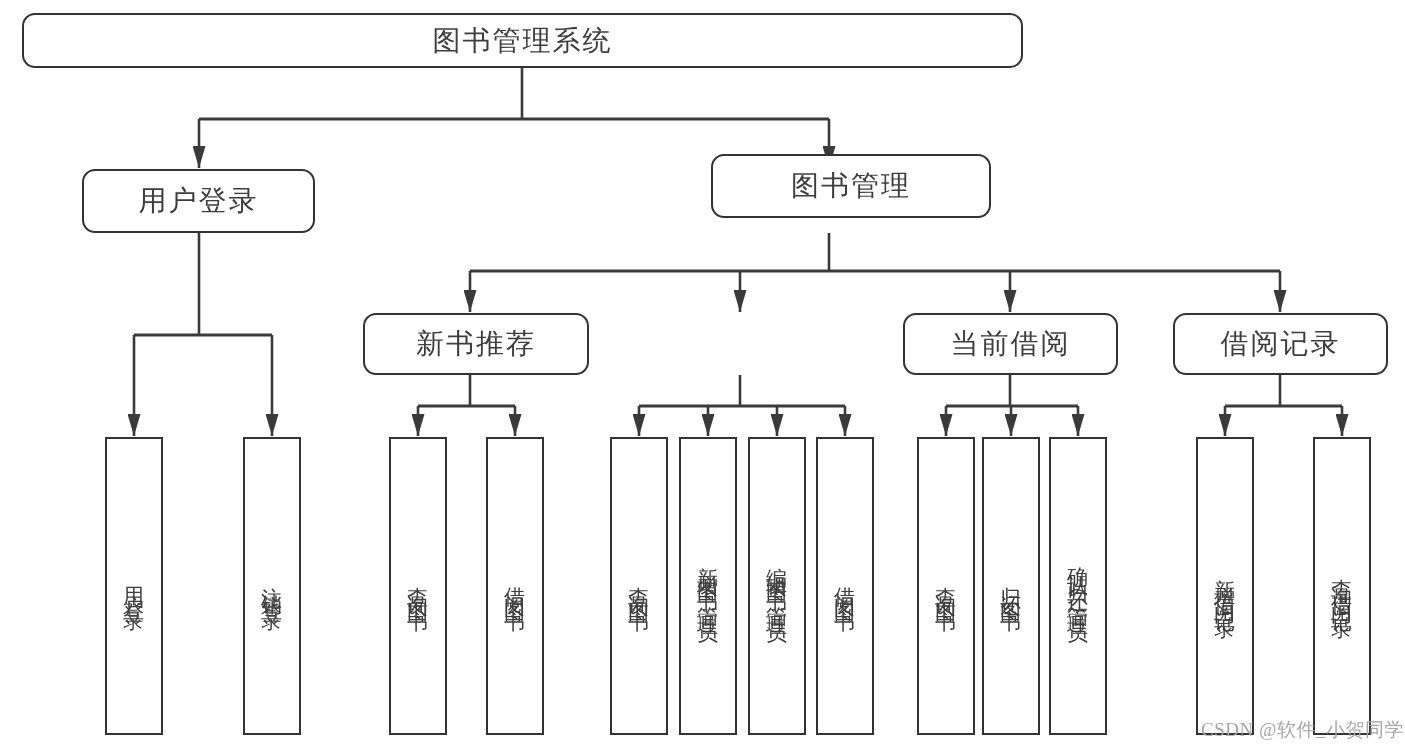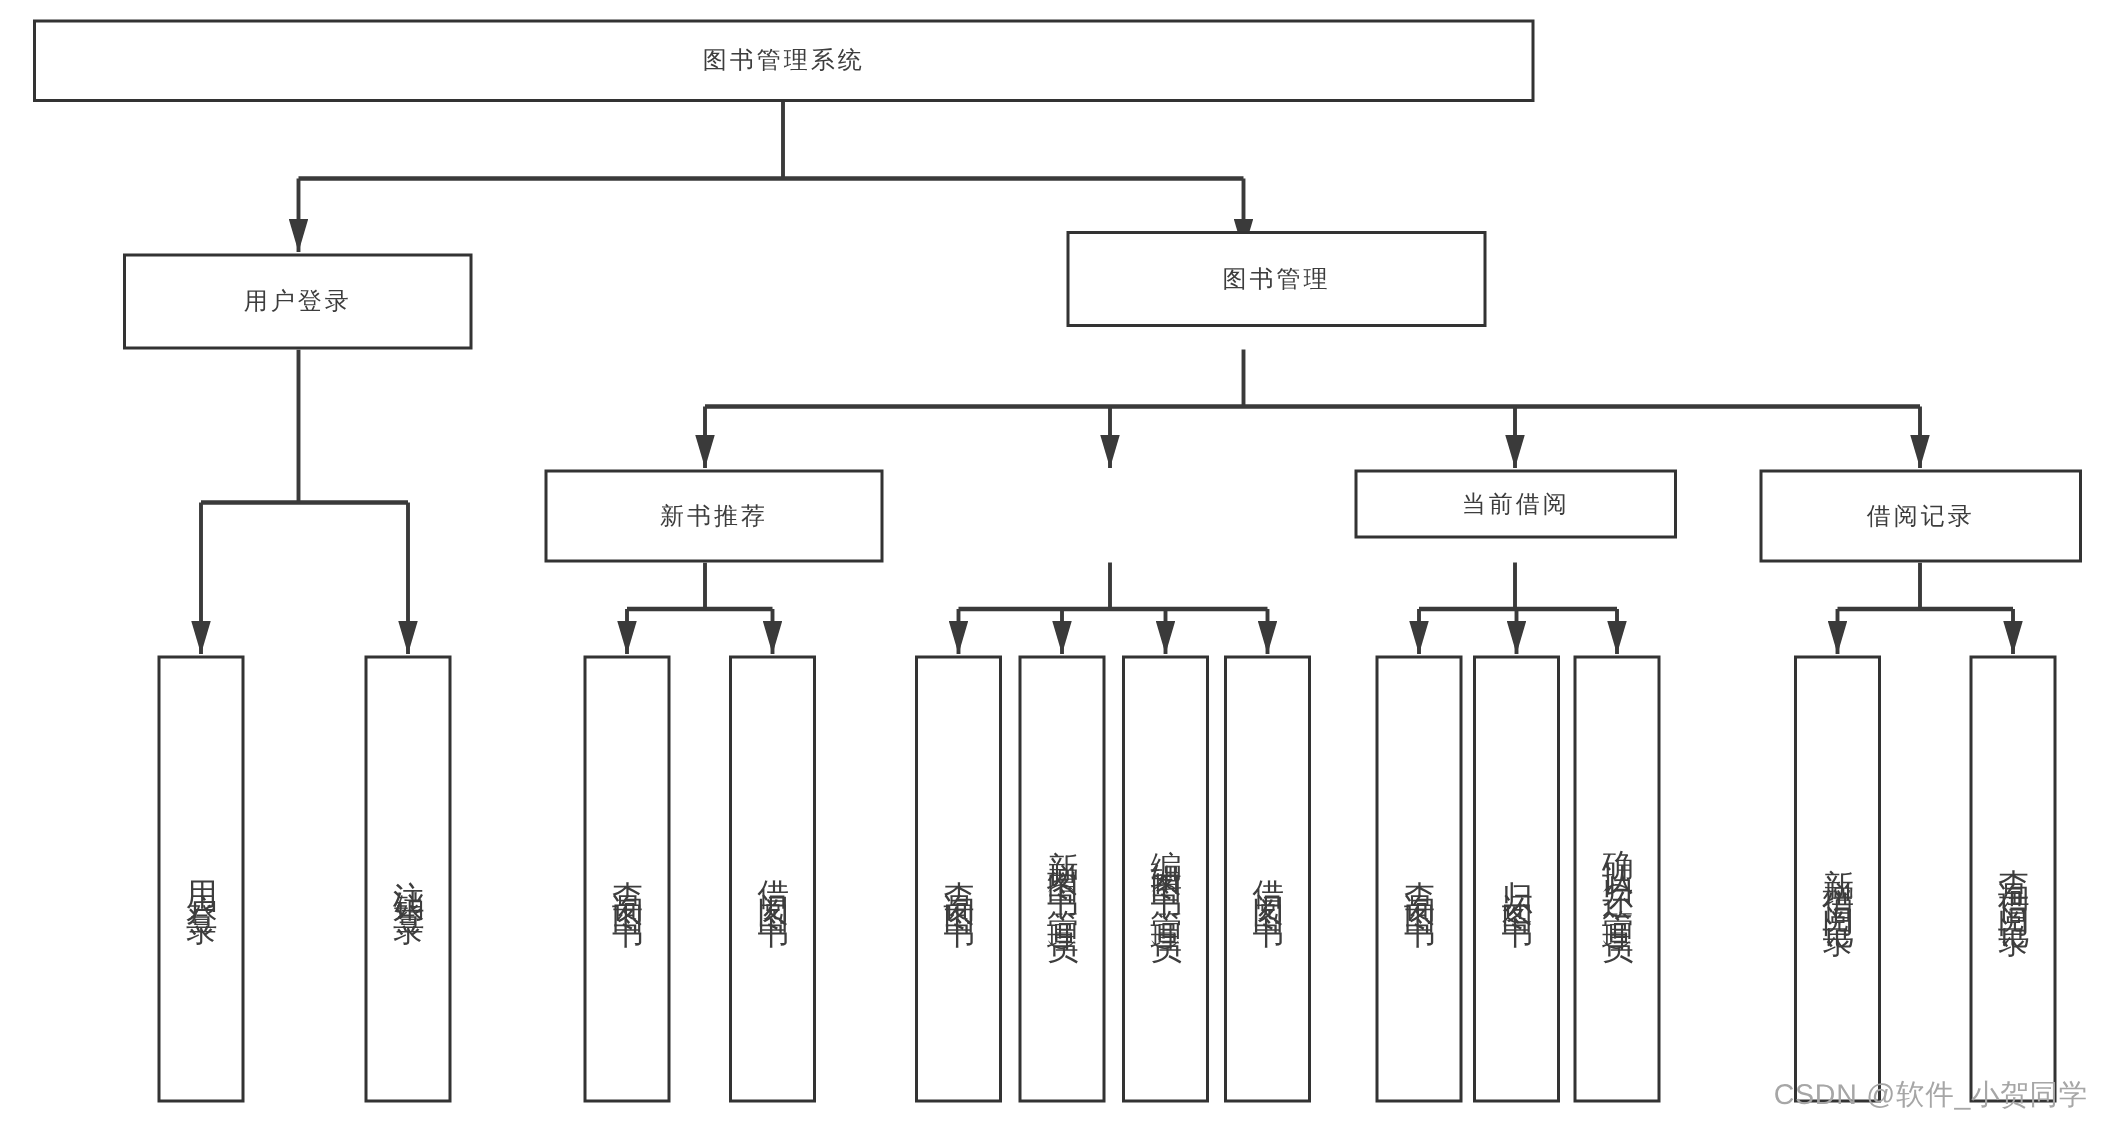--- a/index.html
+++ b/index.html
@@ -22,57 +22,58 @@
   .connectors .bar{stroke-width:3;}
   .connectors .arrowhead{fill:var(--line);}
   .box{
     position:absolute;
     box-sizing:border-box;
     background:var(--background);
     border:2.5px solid var(--box-border);
     display:flex;align-items:center;justify-content:center;
     color:var(--text);
   }
-  .h{font-size:16px;letter-spacing:2px;white-space:nowrap;}
+  .h{font-size:28px;letter-spacing:2px;white-space:nowrap;border-radius:13px;}
   .v{
     writing-mode:vertical-rl;
     text-orientation:mixed;
     font-size:21px;
     letter-spacing:8px;
     line-height:1;
   }
   
   [data-name="node-root"]          {left:22px;  top:13px;  width:1001px;height:55px;}
   [data-name="node-user-login"]    {left:82px;  top:169px; width:233px; height:64px;}
   [data-name="node-book-mgmt"]     {left:711px; top:154px; width:280px; height:64px;}
   [data-name="node-new-book-rec"]  {left:363px; top:313px; width:226px; height:62px;}
   [data-name="node-book-borrow"]   {left:633px; top:313px; width:215px; height:62px;}
-  [data-name="node-current-borrow"]{left:903px; top:313px; width:215px; height:46px;}
+  [data-name="node-current-borrow"]{left:903px; top:313px; width:215px; height:62px;}
   [data-name="node-borrow-record"] {left:1173px;top:313px; width:215px; height:62px;}
   .leaf{top:437px;width:58px;height:298px;}
   [data-name="leaf-user-login"] {left:105px;}
   [data-name="leaf-logout"]     {left:243px;}
   [data-name="leaf-nbr-query"]  {left:389px;}
   [data-name="leaf-nbr-borrow"] {left:486px;}
   [data-name="leaf-bb-query"]   {left:610px;}
   [data-name="leaf-bb-add"]     {left:679px;}
   [data-name="leaf-bb-edit"]    {left:748px;}
   [data-name="leaf-bb-borrow"]  {left:816px;}
   [data-name="leaf-cb-query"]   {left:917px;}
   [data-name="leaf-cb-return"]  {left:982px;}
   [data-name="leaf-cb-confirm"] {left:1049px;}
   [data-name="leaf-br-add"]     {left:1196px;}
   [data-name="leaf-br-query"]   {left:1313px;}
   .watermark{
     position:absolute;
-    right:13px;bottom:4px;
+    right:1px;bottom:4px;
     color:var(--watermark);
     font-size:19px;
     letter-spacing:0.5px;
     white-space:nowrap;
+    font-family:Liberation Serif, serif;
   }
 </style>
 </head>
 <body>
 
 <div class="stage" data-name="diagram-canvas">
 
   <svg class="connectors" data-name="connector-lines" viewBox="0 0 1405 747" xmlns="http://www.w3.org/2000/svg">
     <defs>
       <marker id="arrow" viewBox="0 0 22 13" refX="22" refY="6.5" markerWidth="22" markerHeight="13" orient="auto" markerUnits="userSpaceOnUse">

